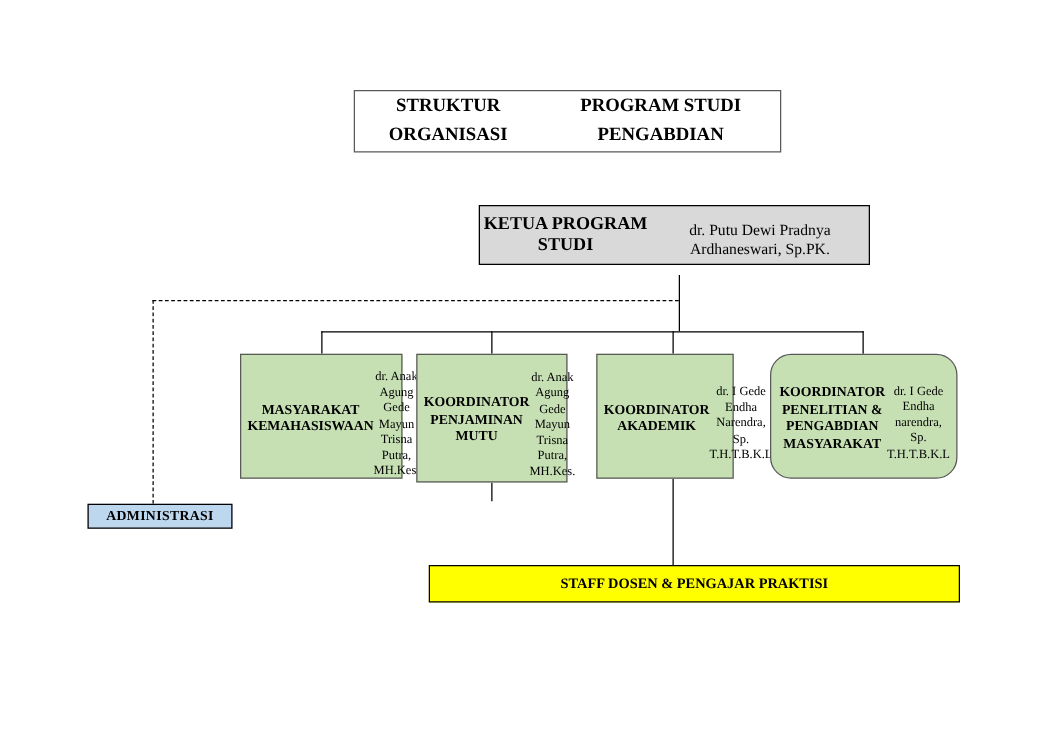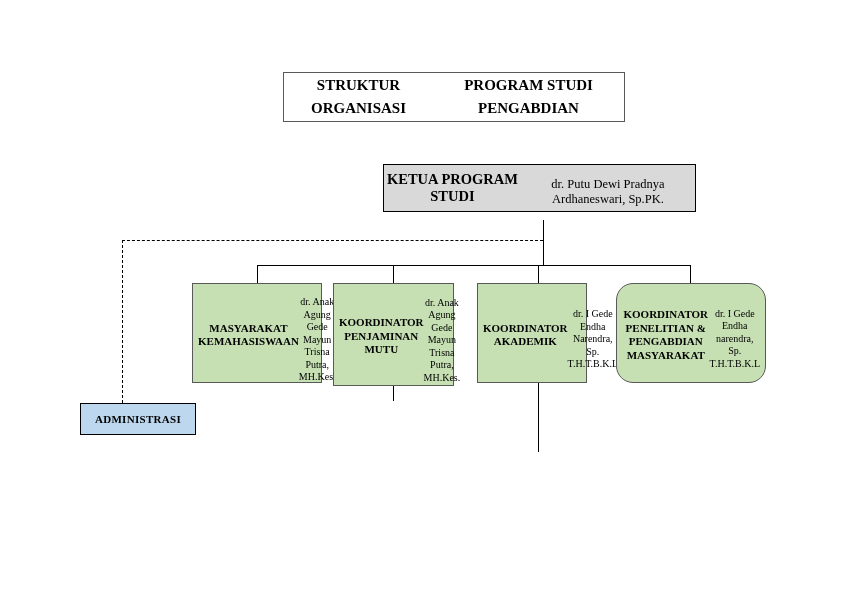--- a/index.html
+++ b/index.html
@@ -60,21 +60,21 @@
   .koor-1 { left: 192px; width: 130px; }
   .koor-2 { left: 333px; width: 121px; height: 103px; }
   .koor-2 .koor-name { margin-top: 8px; }
   .koor-3 { left: 477px; width: 110px; }
   .koor-3 .koor-name { margin-top: 9px; }
   .koor-4 { left: 616px; width: 150px; border-radius: 17px; }
   .koor-4 .koor-name { margin-top: 8px; }
 
   
   .admin-box {
-    left: 80px; top: 403px; width: 116px; height: 32px;
+    left: 70px; top: 403px; width: 116px; height: 20px;
     background: var(--administrasi-bg, #bdd7ee);
     justify-content: center;
     font-weight: bold;
     font-size: 11px;
     letter-spacing: 0.3px;
   }
 
   
   .staff-box {
     left: 343px; top: 452px; width: 425px; height: 30px;
@@ -128,14 +128,17 @@
 
   <div class="box koor-box koor-4">
     <div class="koor-title">KOORDINATOR PENELITIAN &amp; PENGABDIAN MASYARAKAT</div>
     <div class="koor-name">dr. I Gede Endha narendra, Sp. T.H.T.B.K.L</div>
   </div>
 
   <div class="box admin-box">
     <div>ADMINISTRASI</div>
   </div>
 
+  <div class="box staff-box">
+    <div>STAFF DOSEN &amp; PENGAJAR PRAKTISI</div>
+  </div>
 
 </div>
 
 </body></html>

